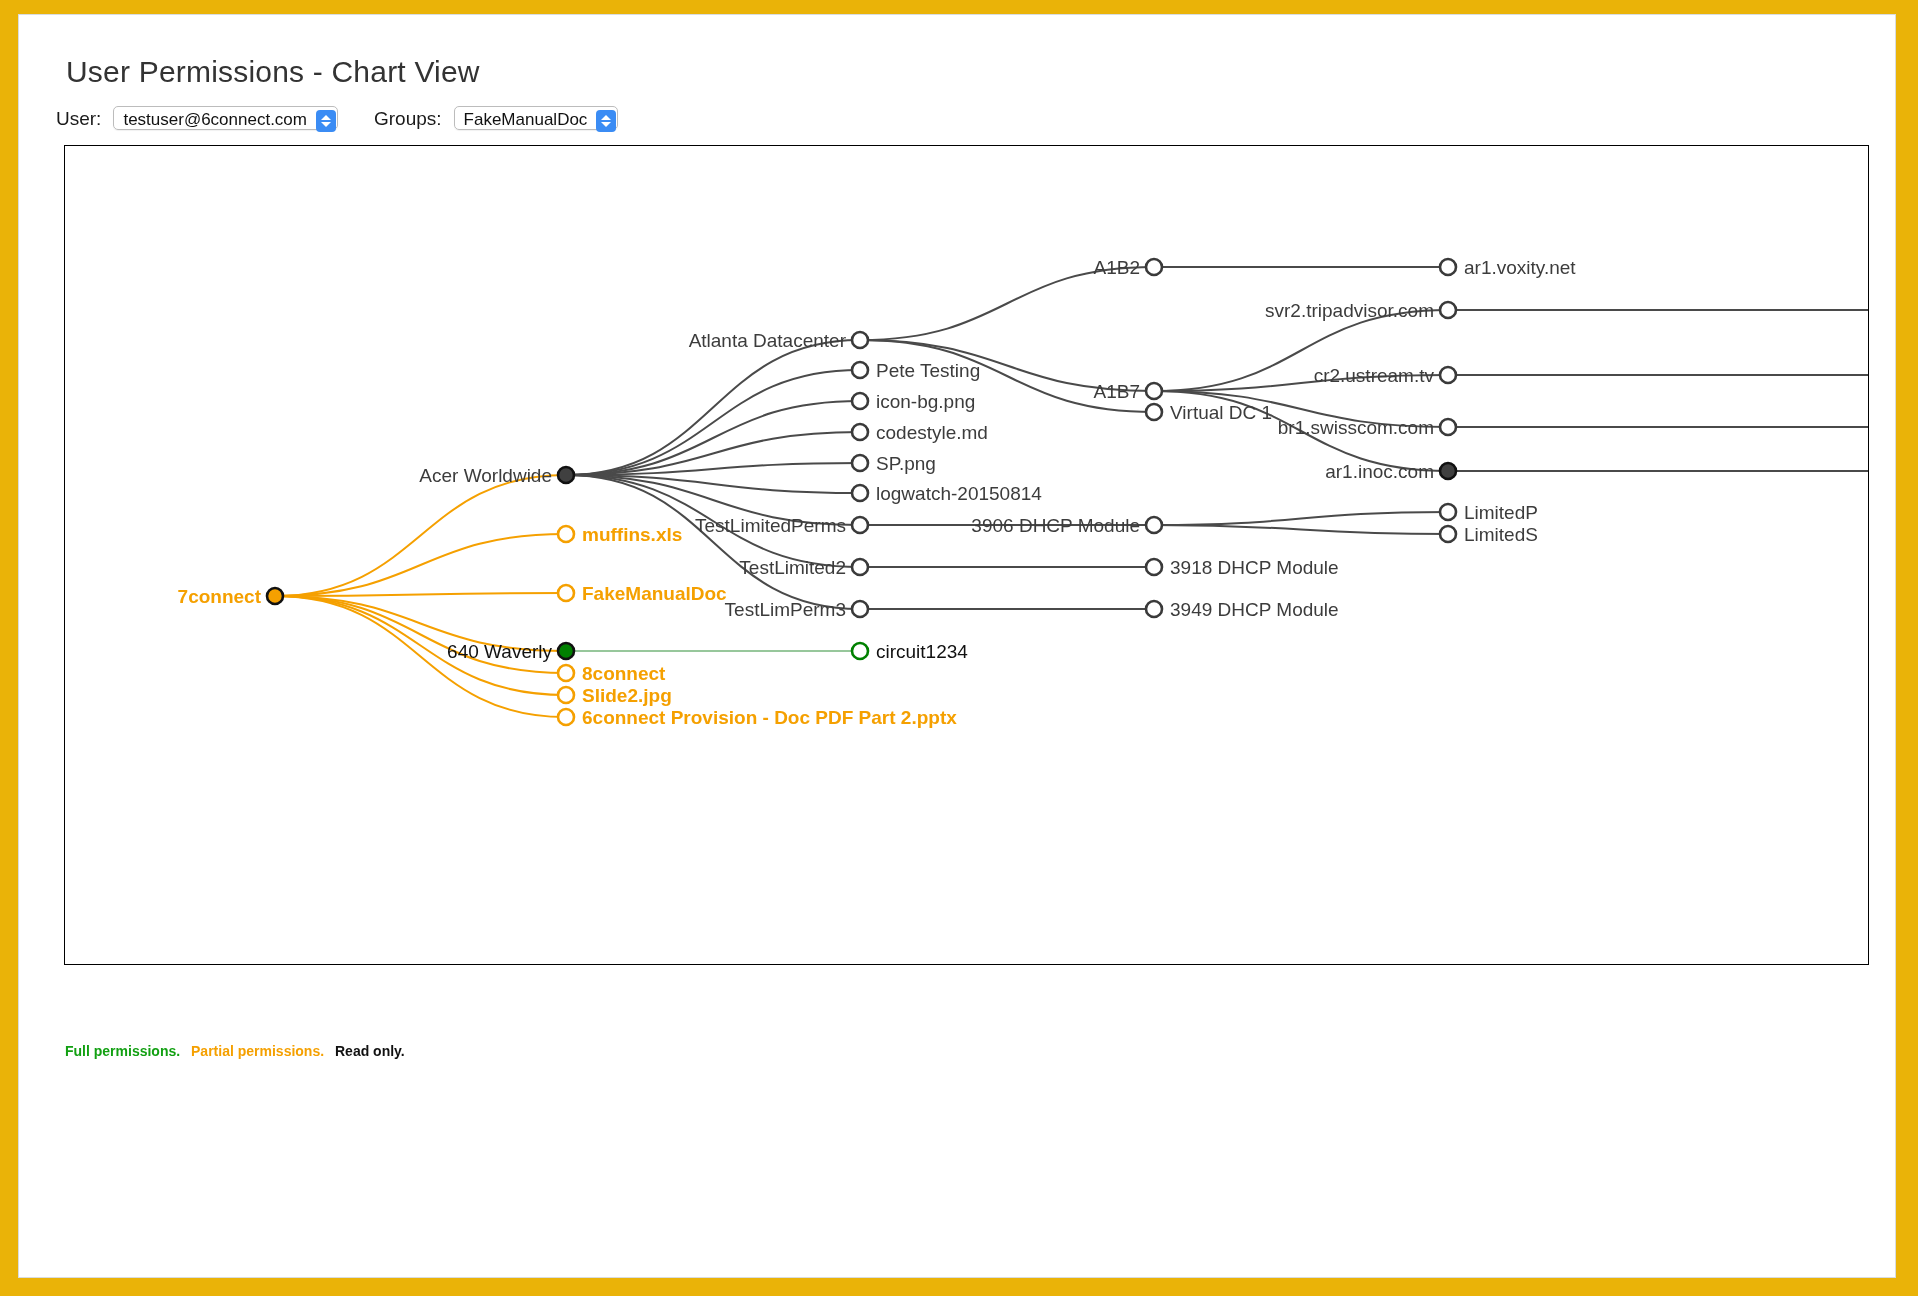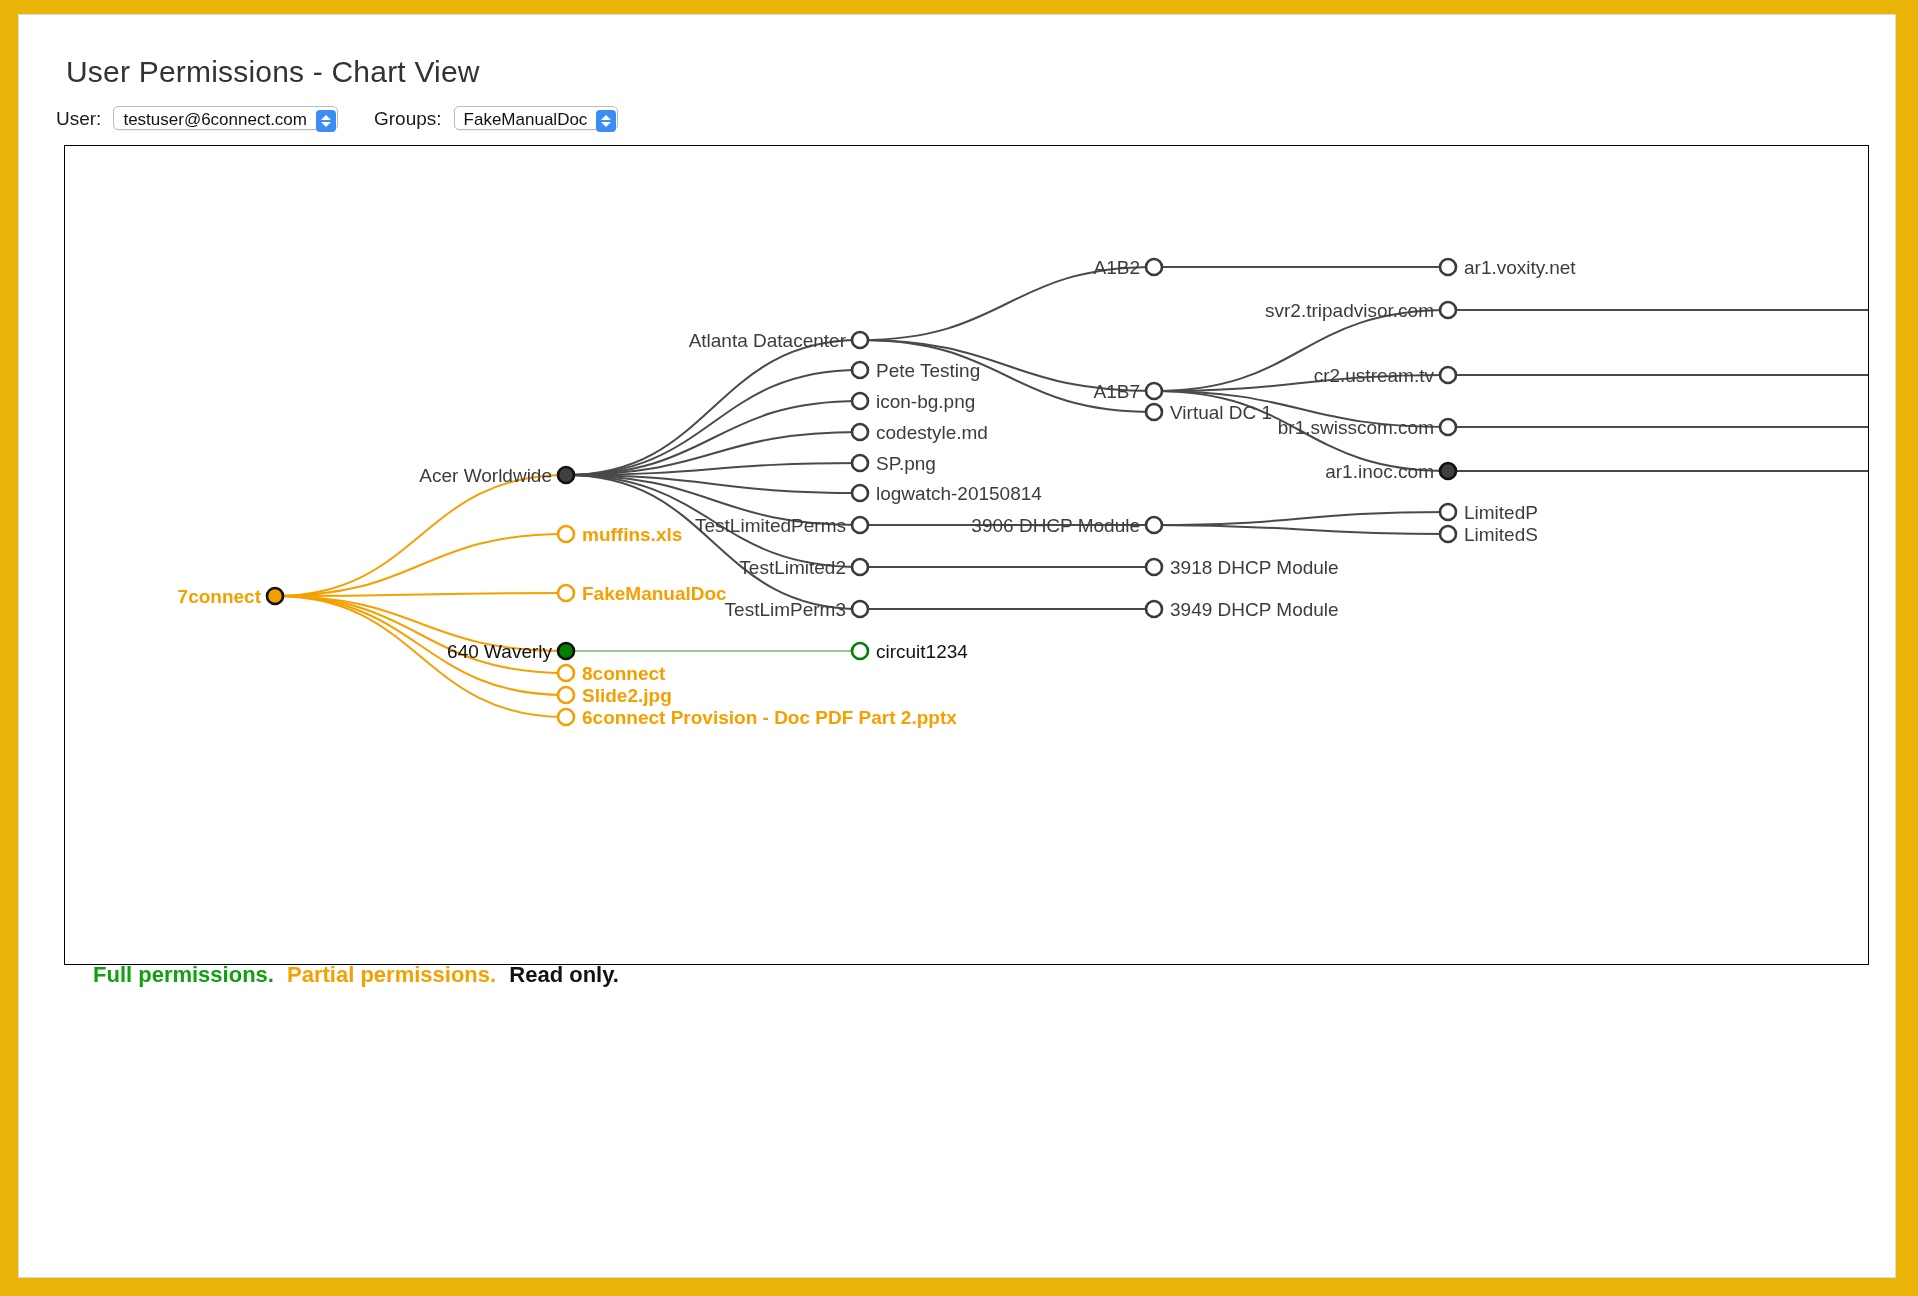--- a/index.html
+++ b/index.html
@@ -111,25 +111,24 @@
     position: absolute;
     left: 46px;
     top: 967px;
     font-size: 17.5px;
     color: #1a1a1a;
     white-space: nowrap;
   }
   #legend-row {
     position: absolute;
     left: 46px;
-    top: 947px;
-    font-size: 22px;
+    top: 1028px;
+    font-size: 14px;
     font-weight: bold;
     white-space: nowrap;
-    margin-left: 28px;
   }
   #legend-row span { margin-right: 7px; }
   .lg-full { color: #12a012; }
   .lg-partial { color: #f5a000; }
   .lg-read { color: #111111; }
 </style>
 </head>
 <body>
 
 <div id="page">

